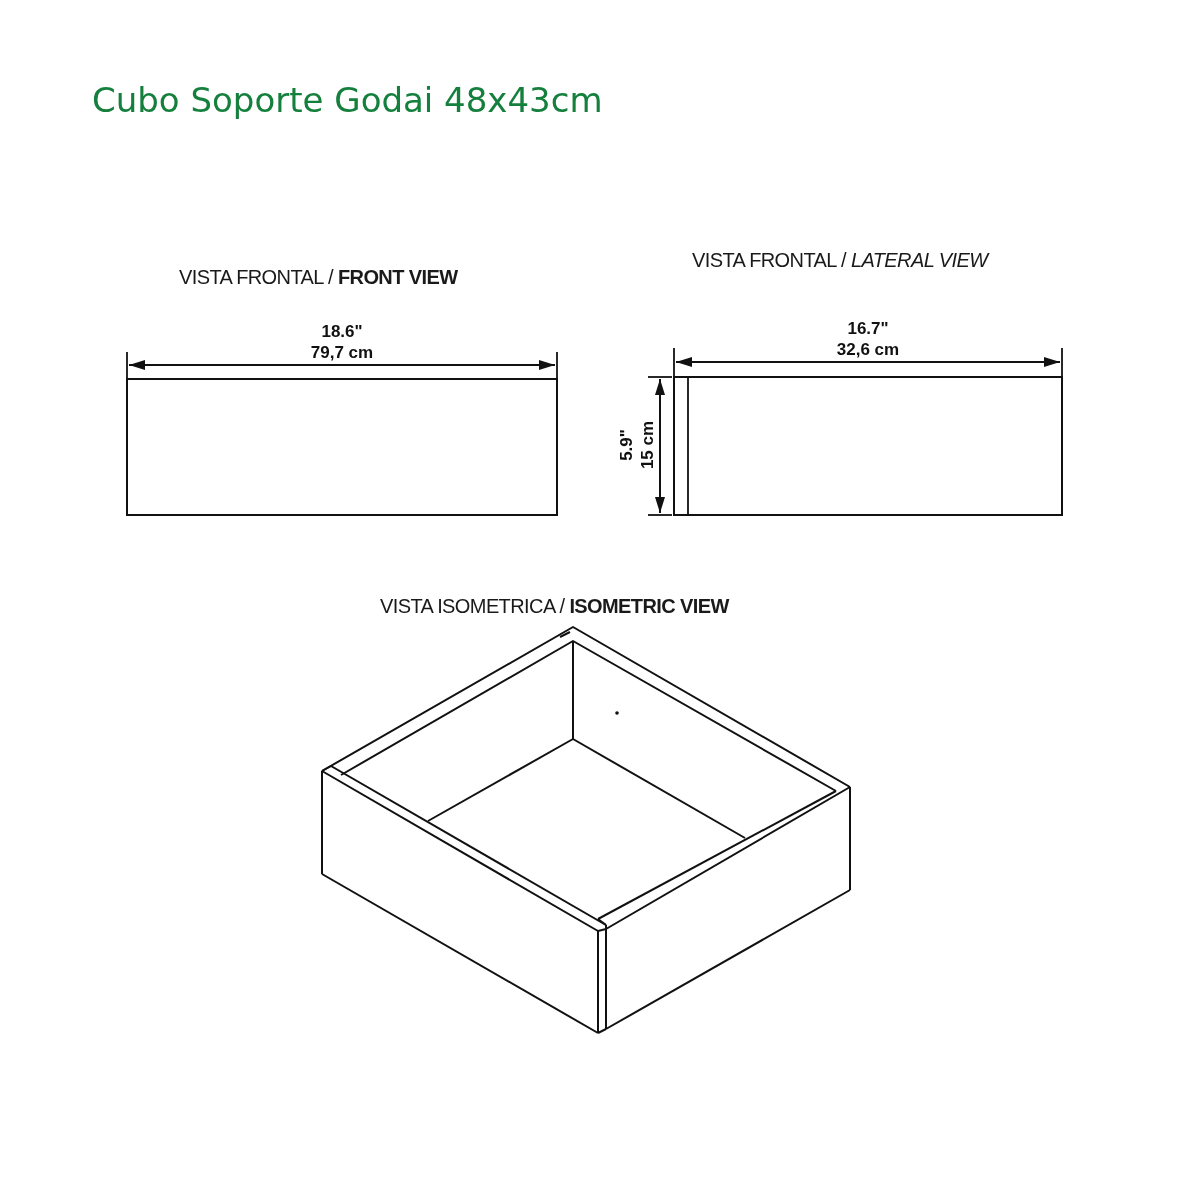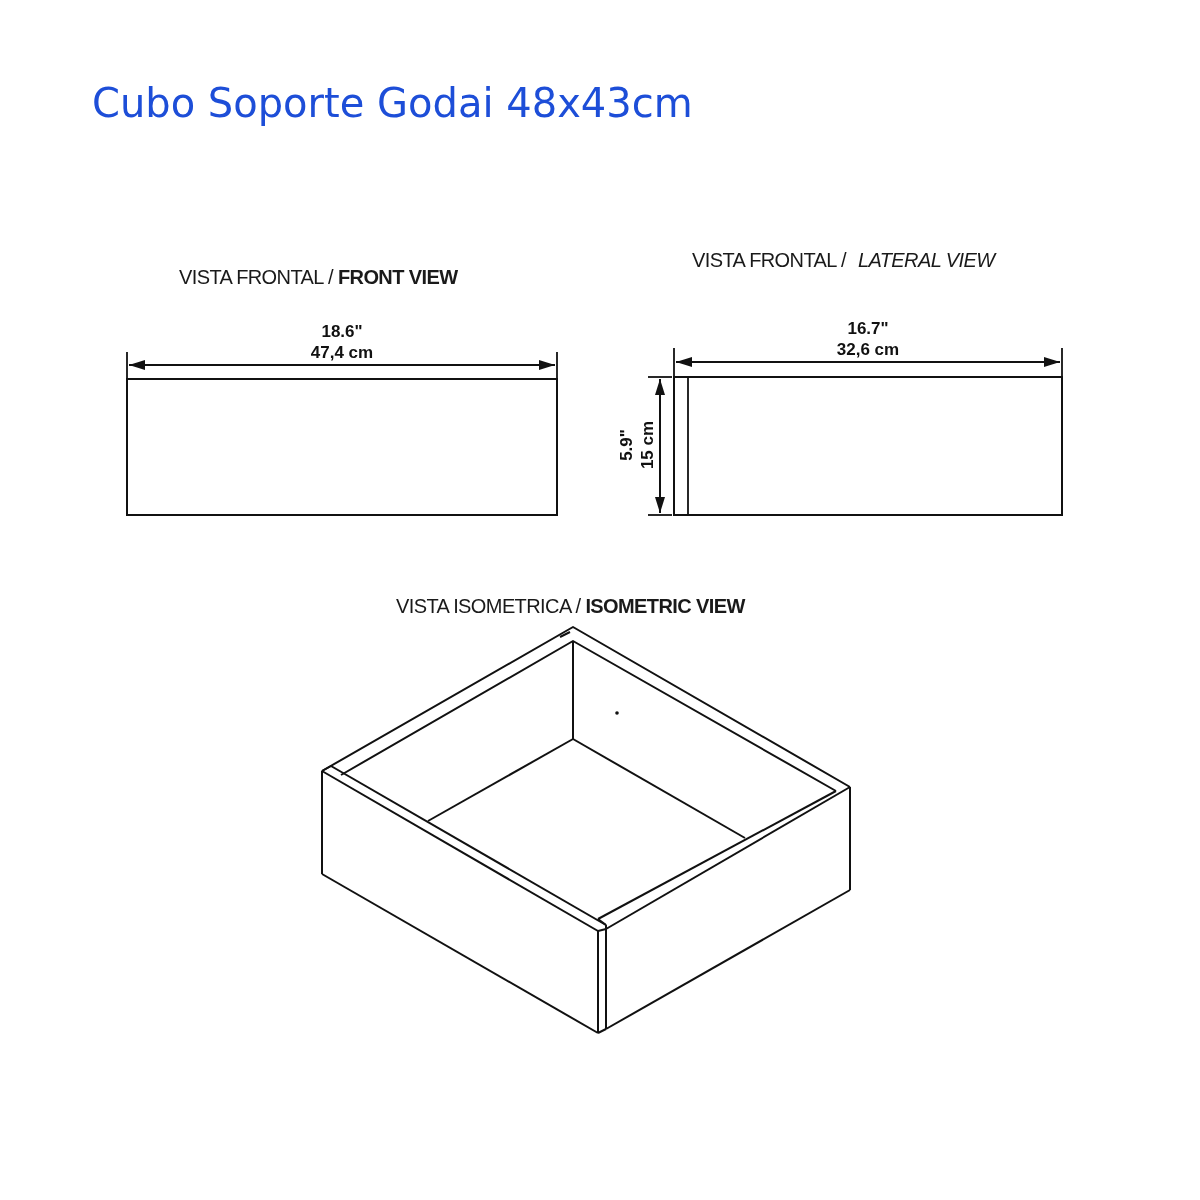--- a/index.html
+++ b/index.html
@@ -1,44 +1,44 @@
 <!DOCTYPE html>
 <html><head>
 <meta charset="utf-8">
 <style>
   html, body { margin: 0; padding: 0; background: #ffffff; }
   body { width: 1200px; height: 1200px; position: relative; overflow: hidden; font-family: "DejaVu Sans", sans-serif; color: #111; }
-  .page-title { position: absolute; left: 92px; top: 80px; font-size: 40px; font-weight: normal; color: #1d4ed8; letter-spacing: 0px; }
+  .page-title { position: absolute; left: 92px; top: 80px; font-size: 34px; font-weight: normal; color: #15803d; letter-spacing: 0px; }
   .view-label { position: absolute; font-family: "Liberation Sans", sans-serif; font-size: 20px; color: #1a1a1a; white-space: nowrap; letter-spacing: -0.6px; }
   .view-label .bold { font-weight: bold; }
-  .view-label .italic { font-style: italic; margin-left: 7px; }
+  .view-label .italic { font-style: italic; }
   .dim-text { position: absolute; font-family: "Liberation Sans", sans-serif; font-weight: bold; font-size: 17px; text-align: center; line-height: 21px; color: #111; }
   .dim-vertical { position: absolute; font-family: "Liberation Sans", sans-serif; font-weight: bold; font-size: 17px; line-height: 21px; text-align: center; transform: rotate(-90deg); transform-origin: center center; color: #111; white-space: nowrap; }
   svg.drawing { position: absolute; left: 0; top: 0; }
 </style>
 </head>
 <body>
 
 <div class="page-title">Cubo Soporte Godai 48x43cm</div>
 
 <div class="view-label" style="left:179px; top:266px;">
   <span>VISTA FRONTAL / </span><span class="bold">FRONT VIEW</span>
 </div>
 
 <div class="view-label" style="left:692px; top:249px;">
   <span>VISTA FRONTAL / </span><span class="italic">LATERAL VIEW</span>
 </div>
 
-<div class="view-label" style="left:396px; top:595px;">
+<div class="view-label" style="left:380px; top:595px;">
   <span>VISTA ISOMETRICA / </span><span class="bold">ISOMETRIC VIEW</span>
 </div>
 
 <div class="dim-text" style="left:292px; top:321px; width:100px;">
   <div>18.6"</div>
-  <div>47,4 cm</div>
+  <div>79,7 cm</div>
 </div>
 
 <div class="dim-text" style="left:818px; top:318px; width:100px;">
   <div>16.7"</div>
   <div>32,6 cm</div>
 </div>
 
 <div class="dim-vertical" style="left:587px; top:424px; width:100px; height:42px;">
   <div>5.9"</div>
   <div>15 cm</div>

